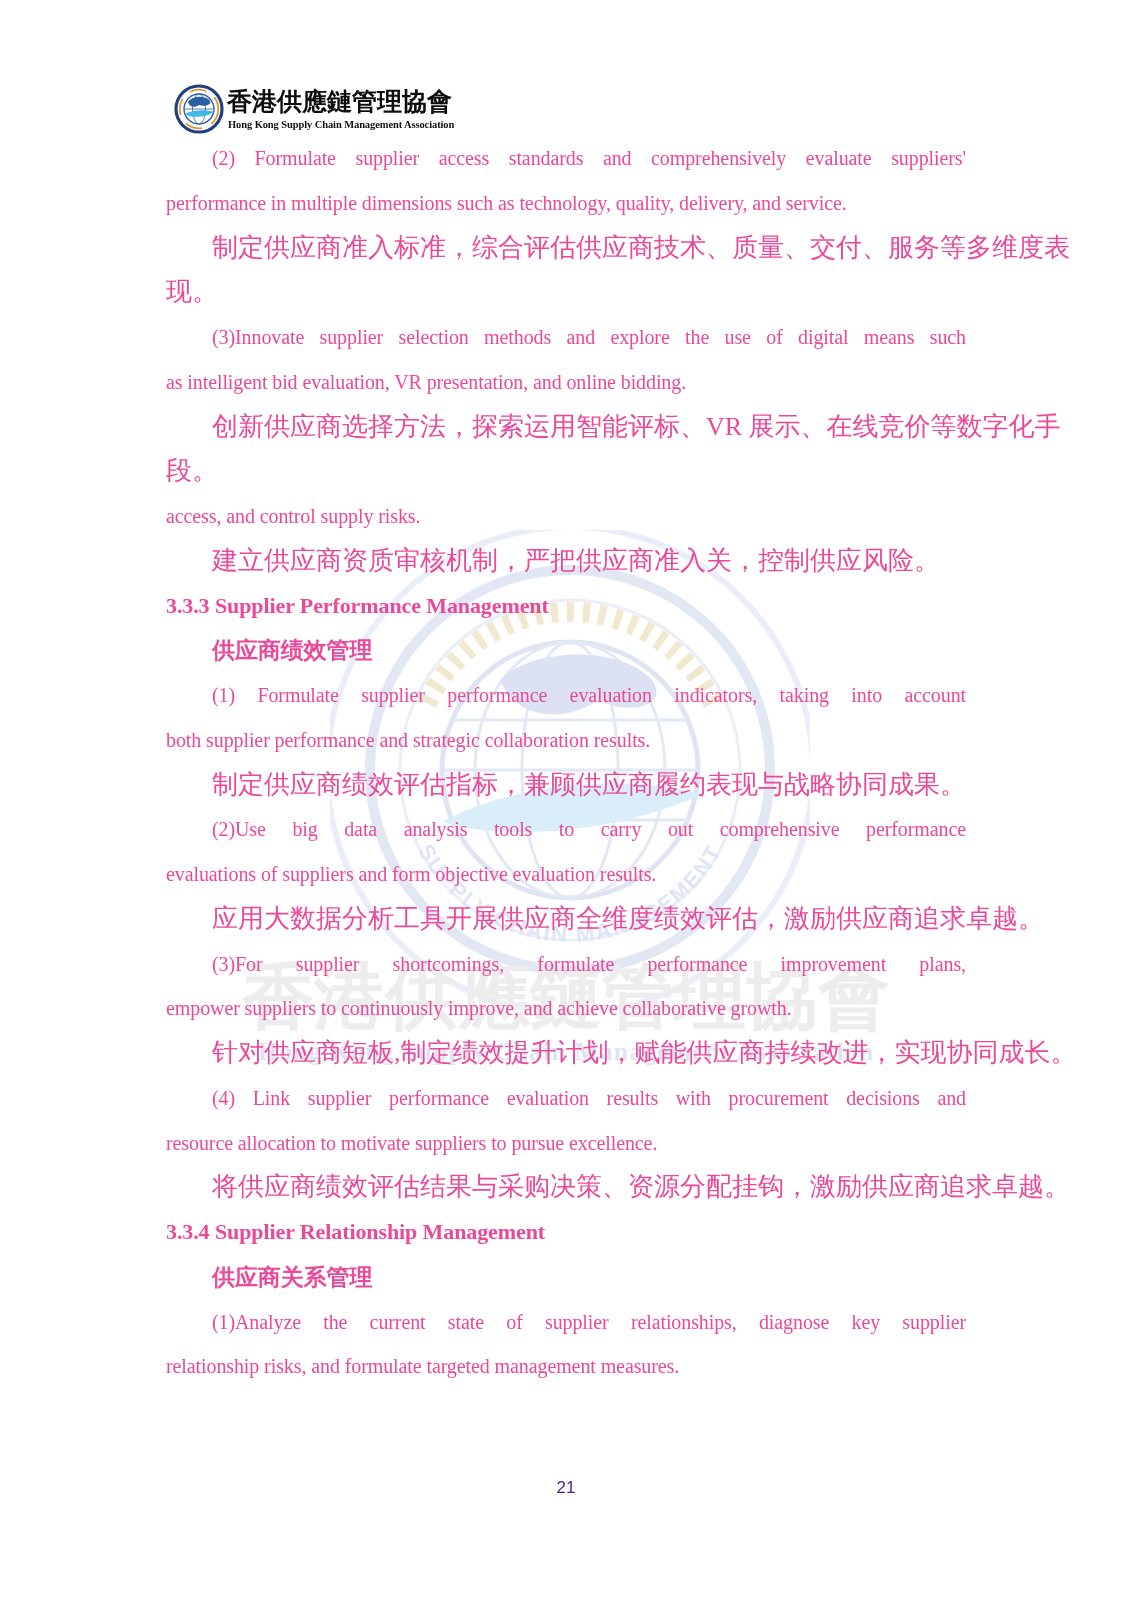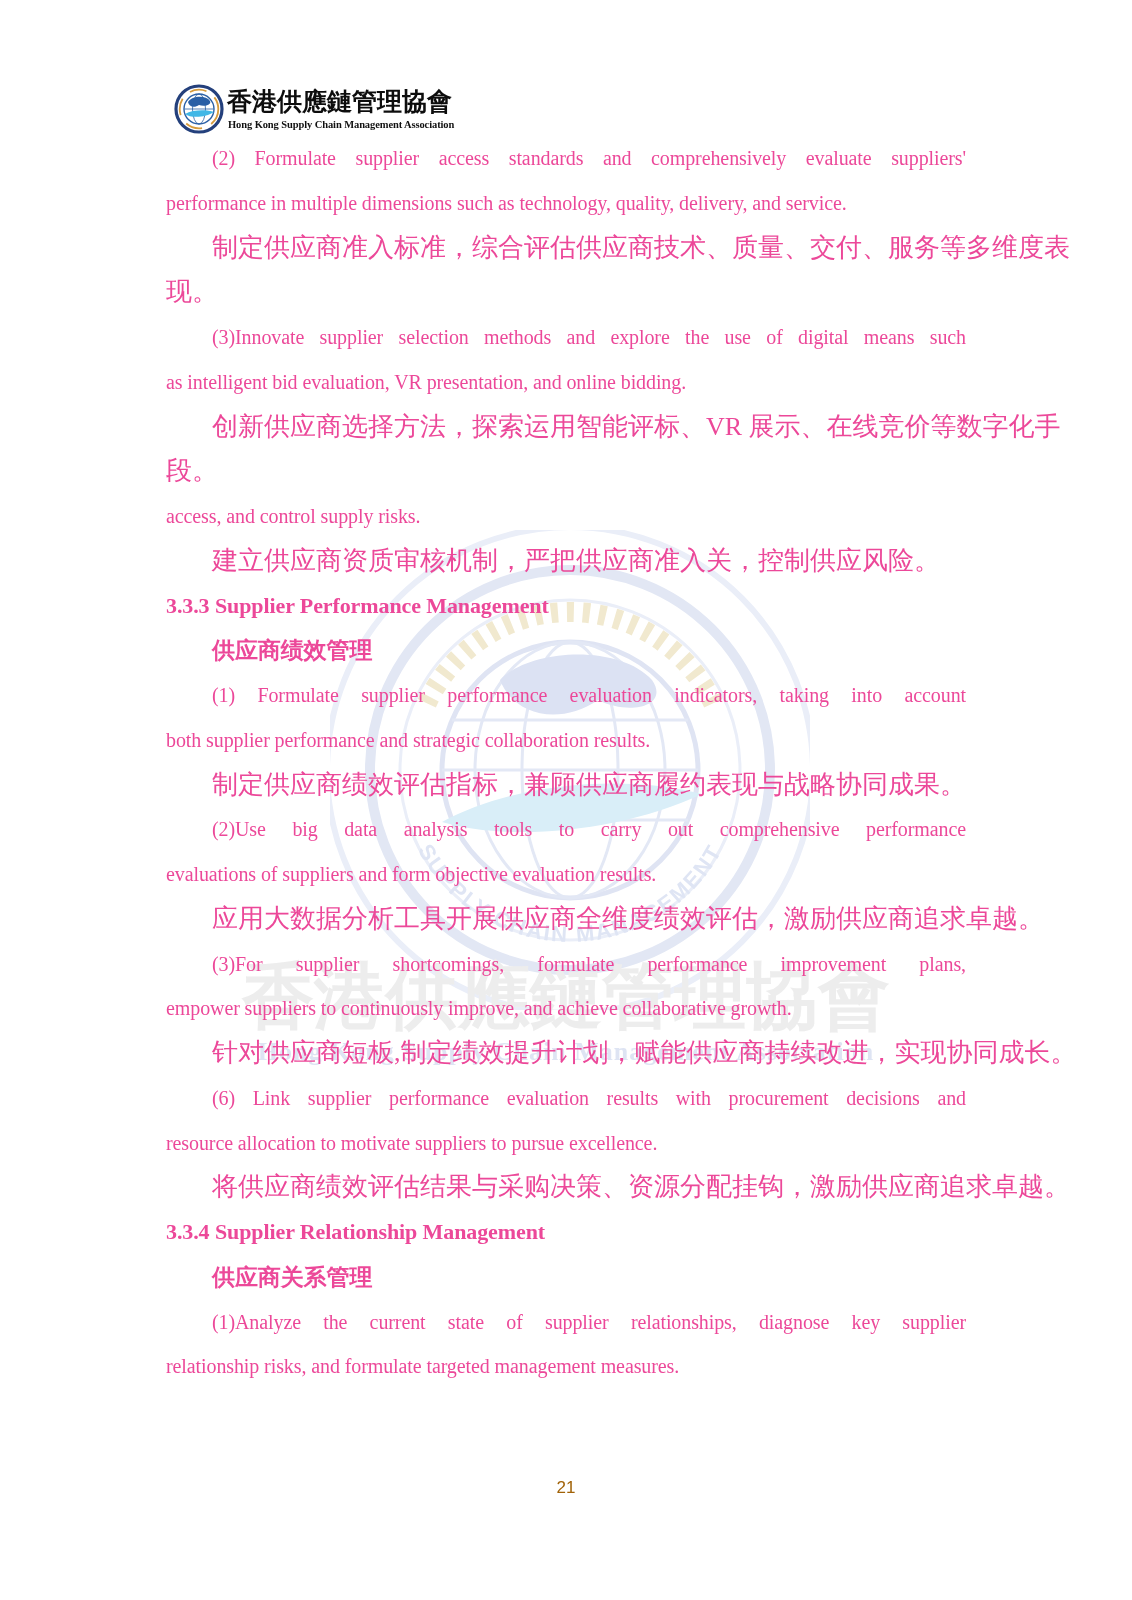--- a/index.html
+++ b/index.html
@@ -24,21 +24,21 @@
   
   .doc-body{position:absolute;left:166px;top:136px;width:800px;z-index:2;color:#ec4899;}
   .line{height:44.75px;line-height:44.75px;font-size:20px;letter-spacing:-0.1px;white-space:nowrap;}
   .paragraph-zh .line{font-size:26px;letter-spacing:0;}
   .heading-en .line{font-weight:bold;font-size:22px;}
   .heading-zh .line{font-weight:bold;font-size:23px;font-family:"Liberation Sans",sans-serif;}
   .jl{text-align:justify;text-align-last:justify;}
   .indent{padding-left:46px;}
   
   .page-number{position:absolute;top:1478px;left:0;right:0;z-index:2;text-align:center;
-               font-family:"Liberation Sans",sans-serif;font-size:17px;color:#a16207;}
+               font-family:"Liberation Sans",sans-serif;font-size:17px;color:#4c1d95;}
 </style>
 </head>
 <body>
 
 <div class="page">
 
   <div class="wm">
     <svg class="wm-emblem" width="480" height="480" viewBox="0 0 480 480" aria-hidden="true">
       <defs>
         <path id="wmTextArc" d="M 78.4,298.8 A 172,172 0 0 0 401.6,298.8" fill="none"></path>
@@ -127,21 +127,21 @@
         <div class="line indent">应用大数据分析工具开展供应商全维度绩效评估，激励供应商追求卓越。</div>
       </div>
       <div class="block paragraph-en">
         <div class="line indent jl">(3)For supplier shortcomings, formulate performance improvement plans,</div>
         <div class="line">empower suppliers to continuously improve, and achieve collaborative growth.</div>
       </div>
       <div class="block paragraph-zh">
         <div class="line indent">针对供应商短板,制定绩效提升计划，赋能供应商持续改进，实现协同成长。</div>
       </div>
       <div class="block paragraph-en">
-        <div class="line indent jl">(6) Link supplier performance evaluation results with procurement decisions and</div>
+        <div class="line indent jl">(4) Link supplier performance evaluation results with procurement decisions and</div>
         <div class="line">resource allocation to motivate suppliers to pursue excellence.</div>
       </div>
       <div class="block paragraph-zh">
         <div class="line indent">将供应商绩效评估结果与采购决策、资源分配挂钩，激励供应商追求卓越。</div>
       </div>
       <div class="block heading-en">
         <div class="line">3.3.4 Supplier Relationship Management</div>
       </div>
       <div class="block heading-zh">
         <div class="line indent">供应商关系管理</div>

